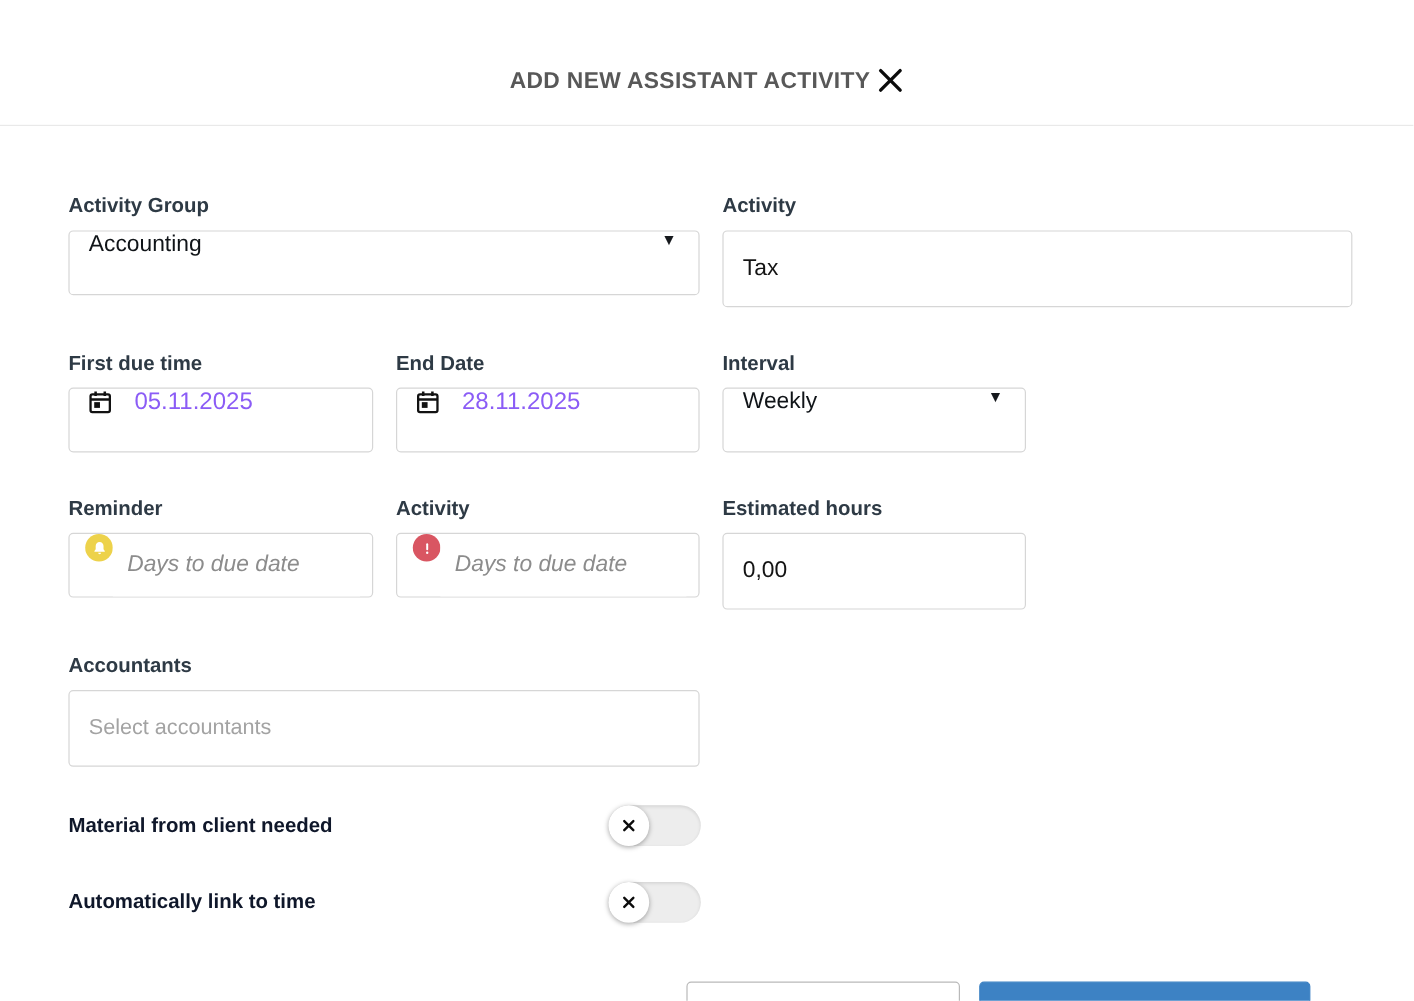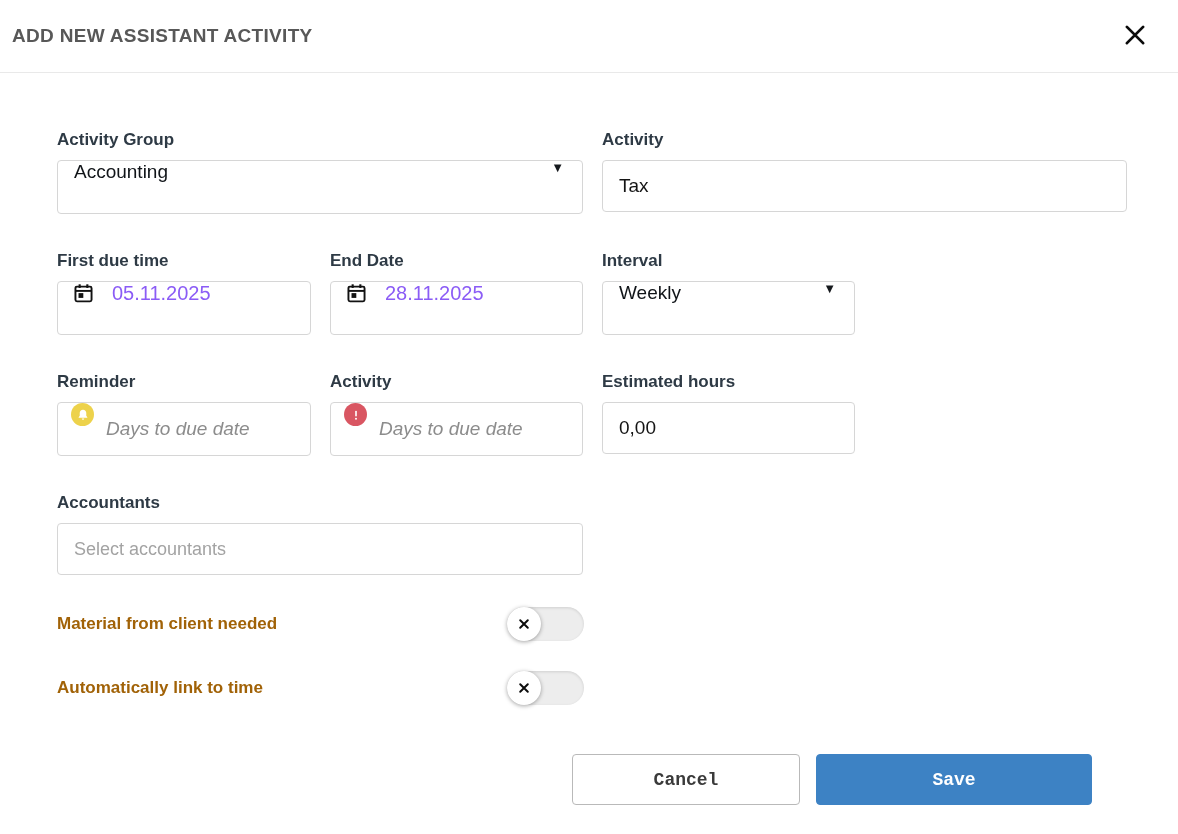--- a/index.html
+++ b/index.html
@@ -1,43 +1,43 @@
 <!DOCTYPE html>
 <html><head>
 <meta charset="utf-8">
 <style>
   * { margin:0; padding:0; box-sizing:border-box; }
   html,body { width:1178px; height:834px; background:#fff; overflow:hidden;
               font-family:"Liberation Sans", sans-serif; }
 
   
   .dlg-header { height:73px; display:flex; align-items:center;
-                justify-content:space-between; padding:0 26px 0 12px;
-                border-bottom:1px solid #e9e9e9; }
+                justify-content:center; padding:0 26px 0 32px;
+                border-bottom:1px solid #e9e9e9;margin-top:32px; }
   .dlg-title { font-size:19px; font-weight:bold; color:#585858; letter-spacing:.3px; }
   .close-btn { width:34px; height:34px; display:flex; align-items:center;
                justify-content:center; cursor:pointer; background:none; border:none; }
 
   
   .content { padding:56px 51px 0 57px; }
   .form-grid { display:grid; grid-template-columns:254px 253px 253px 253px;
                column-gap:19px; row-gap:36px; }
   .span2a { grid-column:1 / 3; }
   .span2b { grid-column:3 / 5; }
 
   .field-label { font-size:17px; font-weight:bold; color:#2e3a45;
                  line-height:22px; margin-bottom:9px; display:block; }
 
   .box { height:54px; border:1px solid #d6d6d6; border-radius:4px; background:#fff;
          display:flex; align-items:flex-start; width:100%; }
   .select-box { justify-content:space-between; padding:0 18px 0 16px; cursor:pointer; }
   .select-value { font-size:19px; color:#101418; }
   .dd-arrow { font-size:13px; color:#16191d; line-height:1; }
 
-  .text-input { height:52px; width:100%; border:1px solid #d6d6d6; border-radius:4px;
+  .text-input { height:64px; width:100%; border:1px solid #d6d6d6; border-radius:4px;
                 padding:0 14px 0 16px; font-size:19px; color:#141414;
                 font-family:"Liberation Sans", sans-serif; outline:none; }
   .text-input.plain::placeholder { color:#a3a3a3; font-style:normal; font-size:18px; }
 
   .date-box { padding:0 12px 0 14px; cursor:pointer; }
   .date-box .cal { flex:0 0 auto; display:flex; }
   .date-box .date-text { font-size:20px; color:#8b5cf6; margin-left:17px; }
 
   .icon-input { padding:0 10px 0 13px; }
   .badge { width:23px; height:23px; border-radius:50%; flex:0 0 auto;
@@ -46,21 +46,21 @@
   .badge.warn { background:#d95662; }
   .icon-input input { border:none; outline:none; flex:1 1 auto; height:100%;
                       padding-left:12px; font-size:19px; min-width:0;
                       font-family:"Liberation Sans", sans-serif; color:#141414; }
   .icon-input input::placeholder { color:#8c8c8c; font-style:italic; }
 
   
   .toggle-section { margin-top:32px; display:flex; flex-direction:column; gap:30px; }
   .toggle-row { width:527px; display:flex; align-items:center;
                 justify-content:space-between; }
-  .toggle-label { font-size:17px; font-weight:bold; color:#a16207; }
+  .toggle-label { font-size:17px; font-weight:bold; color:#0f172a; }
   .toggle { width:77px; height:34px; border-radius:17px; background:#ededed;
             box-shadow:inset 0 1px 3px rgba(0,0,0,.12); position:relative;
             cursor:pointer; border:none; }
   .knob { position:absolute; left:0; top:0; width:34px; height:34px; border-radius:50%;
           background:#fff; box-shadow:0 1px 4px rgba(0,0,0,.35);
           display:flex; align-items:center; justify-content:center; }
 
   
   .footer { margin-top:49px; display:flex; justify-content:flex-end; gap:16px;
             padding-right:35px; }

